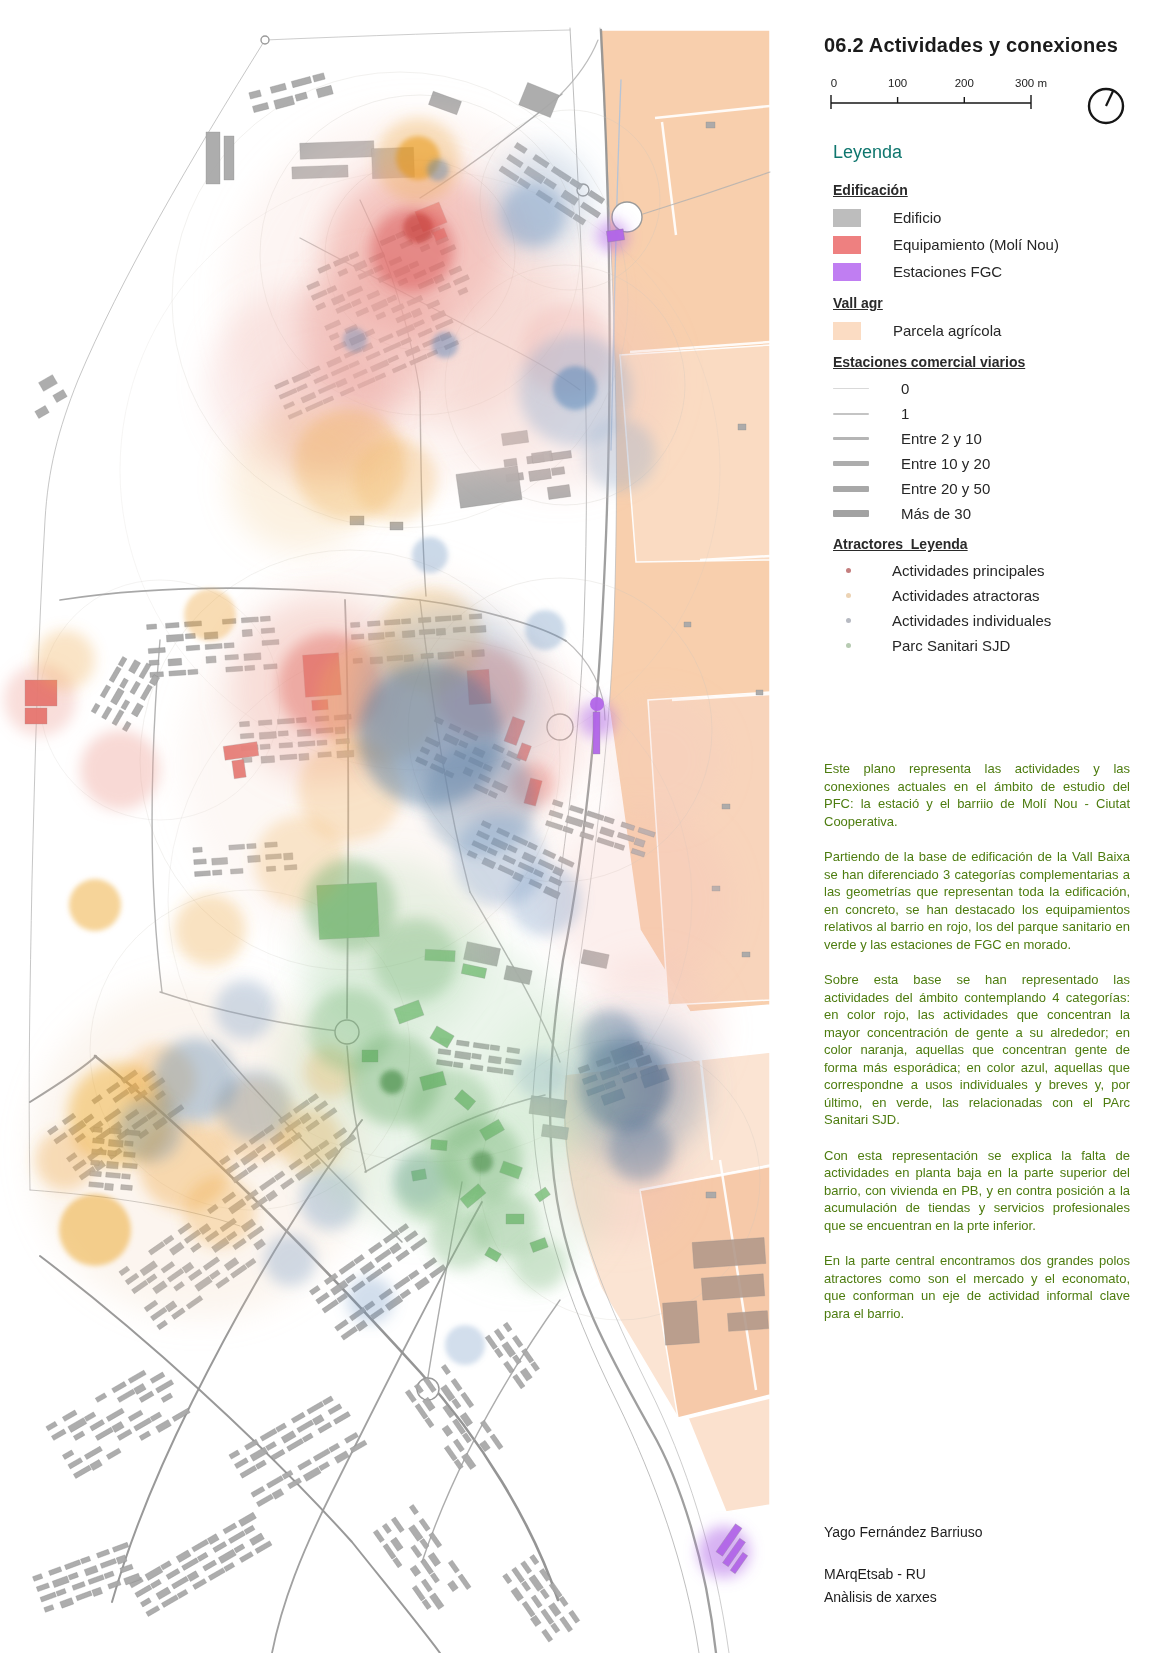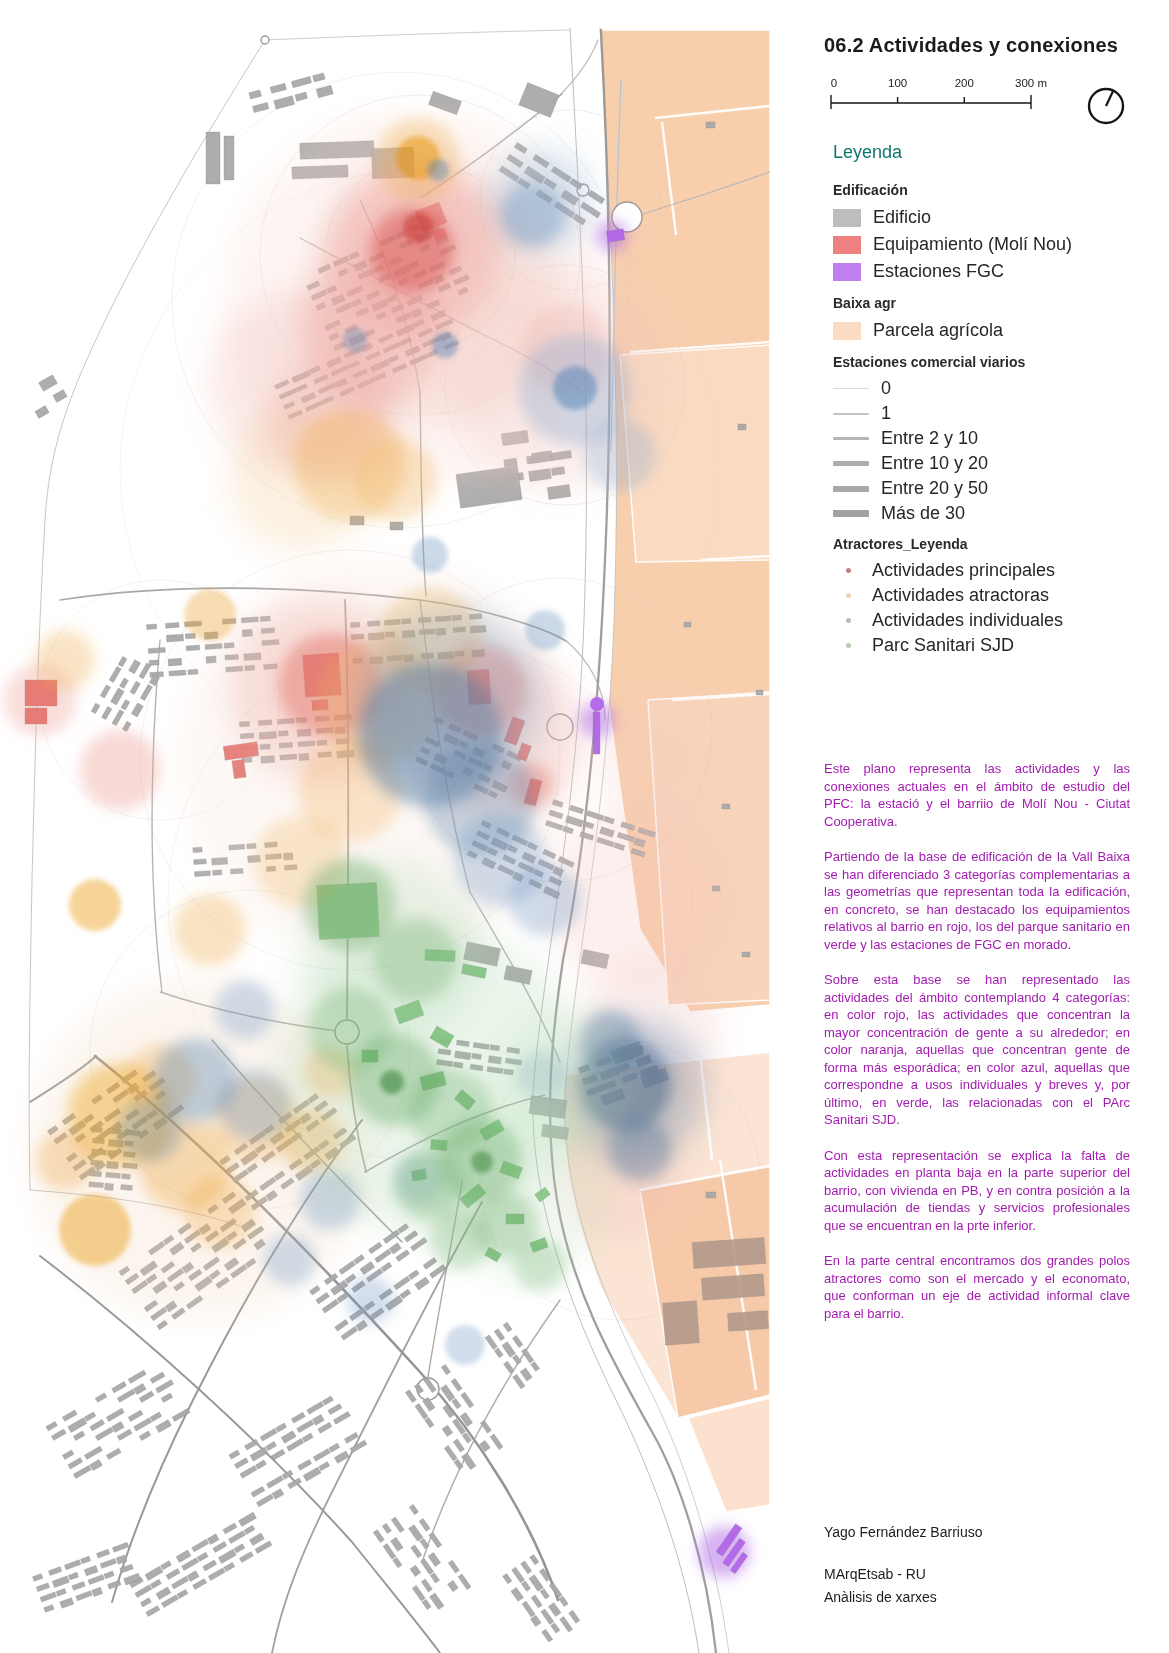--- a/index.html
+++ b/index.html
@@ -7,30 +7,30 @@
     width:1169px;height:1653px;position:relative;background:#ffffff;
     font-family:"Liberation Sans",sans-serif;color:#222;overflow:hidden;
   }
   #map-wrap{position:absolute;left:0;top:0;width:775px;height:1653px;}
   .abs{position:absolute;}
   #page-title{left:824px;top:34px;font-size:20px;font-weight:600;color:#1b1b1b;letter-spacing:.2px;}
   #scale-bar{left:828px;top:74px;}
   #compass{left:1084px;top:84px;}
   #legend-heading{left:833px;top:142px;font-size:18px;font-weight:400;color:#0f766e;}
   #legend-sections{left:833px;top:172px;width:300px;}
-  .leg-section-title{font-size:14px;font-weight:600;color:#2a2a2a;margin:10px 0 6px 0;}
+  .leg-section-title{font-size:14px;font-weight:600;color:#2a2a2a;margin:10px 0 6px 0;text-decoration:underline;}
   .leg-row{display:flex;align-items:center;height:27px;}
   .leg-swatch{width:28px;height:18px;margin-right:12px;flex:0 0 auto;}
-  .leg-label{font-size:18px;color:#262626;}
+  .leg-label{font-size:15px;color:#262626;margin-left:20px;}
   .int-row{display:flex;align-items:center;height:25px;}
   .int-line{width:36px;margin-right:12px;flex:0 0 auto;border-radius:1px;}
   .atr-row{display:flex;align-items:center;height:25px;text-align:center;}
   .atr-dot{width:5px;height:5px;border-radius:50%;margin:0 21px 0 13px;flex:0 0 auto;}
   #body-text{left:824px;top:760px;width:306px;}
-  #body-text p{font-size:13px;line-height:17.5px;text-align:justify;margin:0 0 18px 0;color:#a21caf;}
+  #body-text p{font-size:13px;line-height:17.5px;text-align:justify;margin:0 0 18px 0;color:#4d7c0f;}
   .footer-line{left:824px;width:306px;font-size:14px;color:#1d1d1d;}
   #footer-author{top:1524px;}
   #footer-school{top:1566px;}
   #footer-course{top:1589px;}
 </style>
 </head>
 <body>
 
 <div id="map-wrap"><svg width="775" height="1653" viewBox="0 0 775 1653">
       <defs>
@@ -1043,21 +1043,21 @@
       <span class="leg-label">Edificio</span>
     </div>
     <div class="leg-row">
       <span class="leg-swatch" style="background: rgb(238, 128, 128);"></span>
       <span class="leg-label">Equipamiento (Molí Nou)</span>
     </div>
     <div class="leg-row">
       <span class="leg-swatch" style="background: rgb(192, 126, 242);"></span>
       <span class="leg-label">Estaciones FGC</span>
     </div>
-    <div class="leg-section-title">Baixa agr</div>
+    <div class="leg-section-title">Vall agr</div>
     <div class="leg-row">
       <span class="leg-swatch" style="background: rgb(251, 220, 195);"></span>
       <span class="leg-label">Parcela agrícola</span>
     </div>
     <div class="leg-section-title">Estaciones comercial viarios</div>
     <div class="int-row">
       <span class="int-line" style="height: 1.2px; background: rgb(217, 217, 217);"></span>
       <span class="leg-label">0</span>
     </div>
     <div class="int-row">

